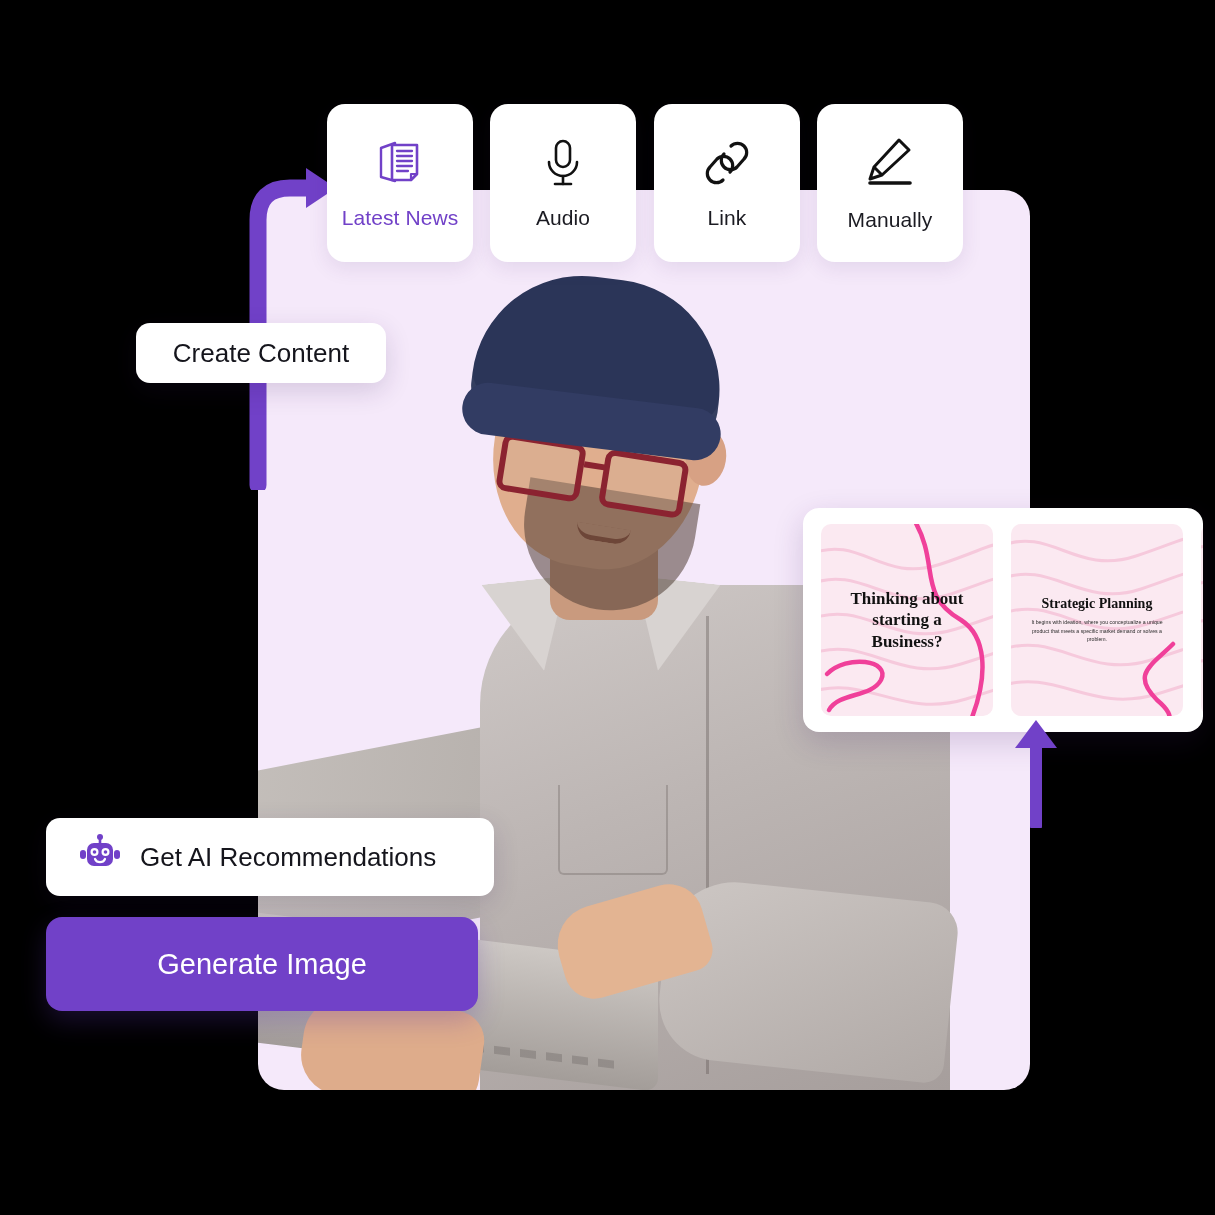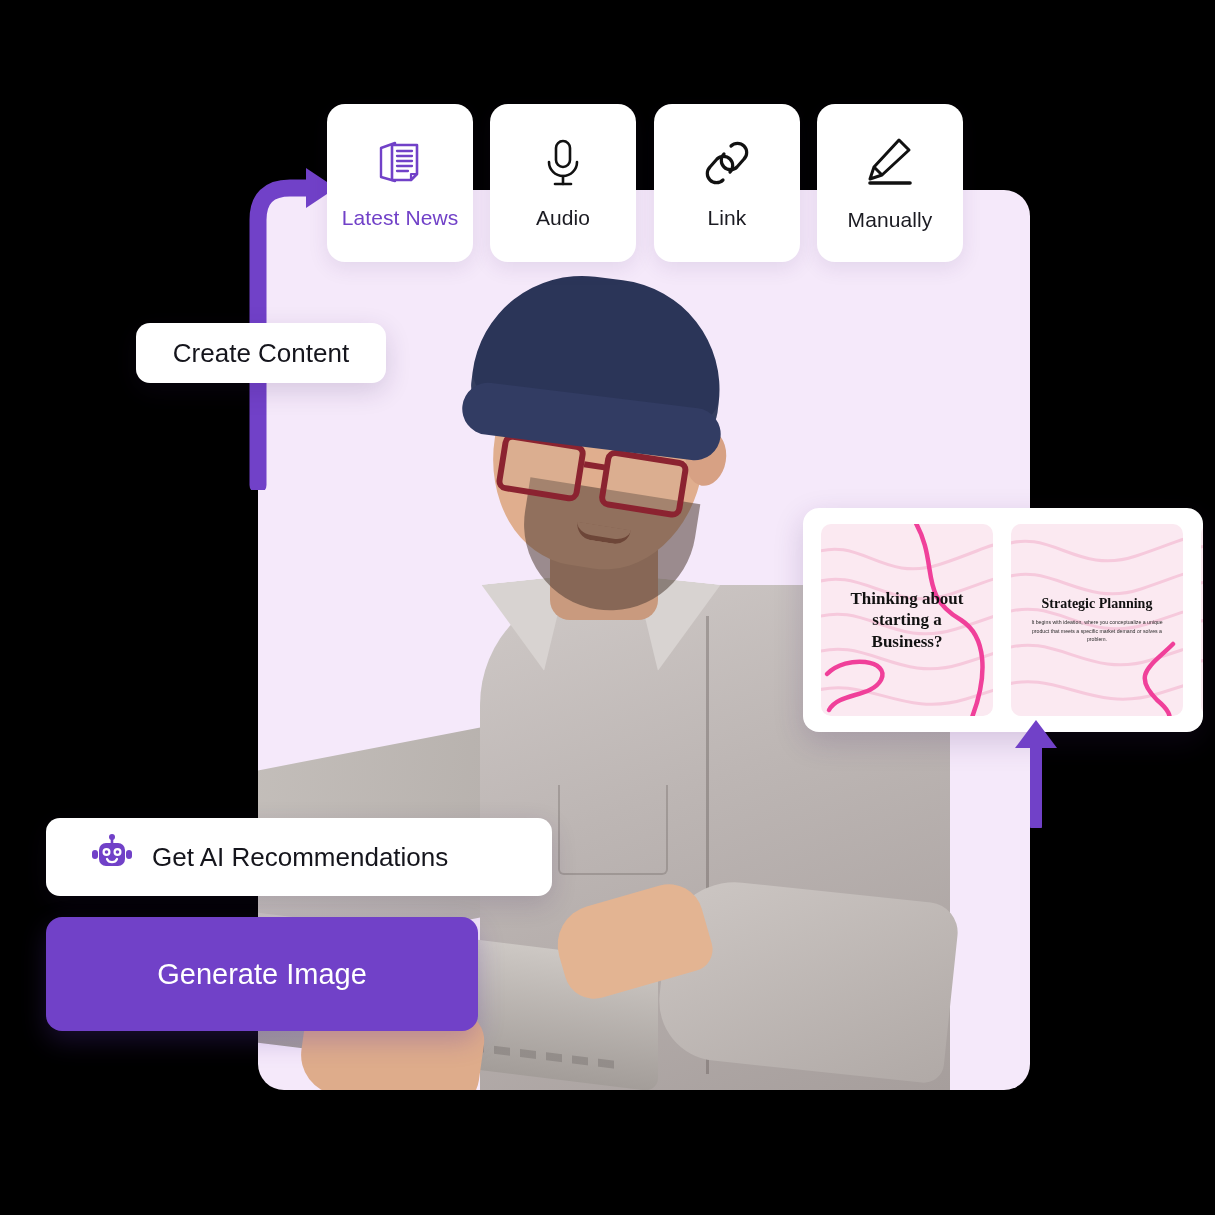--- a/index.html
+++ b/index.html
@@ -161,26 +161,26 @@
   #card3 { left: 817px; gap: 20px; }
 
   
   .pill {
     position: absolute; background:#fff; border-radius: 14px;
     box-shadow: 0 8px 26px rgba(50,25,90,.16);
     display:flex; align-items:center; gap:18px;
     font-size: 26px; color:#15151c;
   }
   #pill-create { left:136px; top:323px; width:250px; height:60px; justify-content:center; }
-  #pill-airec  { left:46px;  top:818px; width:506px; height:78px; padding-left:44px; }
+  #pill-airec  { left:46px;  top:818px; width:448px; height:78px; padding-left:32px; }
   #pill-carousel { left:911px; top:814px; width:250px; height:62px; justify-content:center; }
 
   .btn-generate {
     position:absolute; left:46px; top:917px;
-    width:432px; height:114px; border:none;
+    width:432px; height:94px; border:none;
     background:#7141C8; color:#fff;
     border-radius:16px; font-size:29px;
     font-family:"Liberation Sans", sans-serif;
     cursor:pointer; box-shadow:0 10px 26px rgba(90,50,170,.28);
   }
 
   
   .arrow-elbow { position:absolute; left:240px; top:160px; width:110px; height:330px; }
   .arrow-up    { position:absolute; left:1012px; top:718px; width:48px; height:110px; }
 

